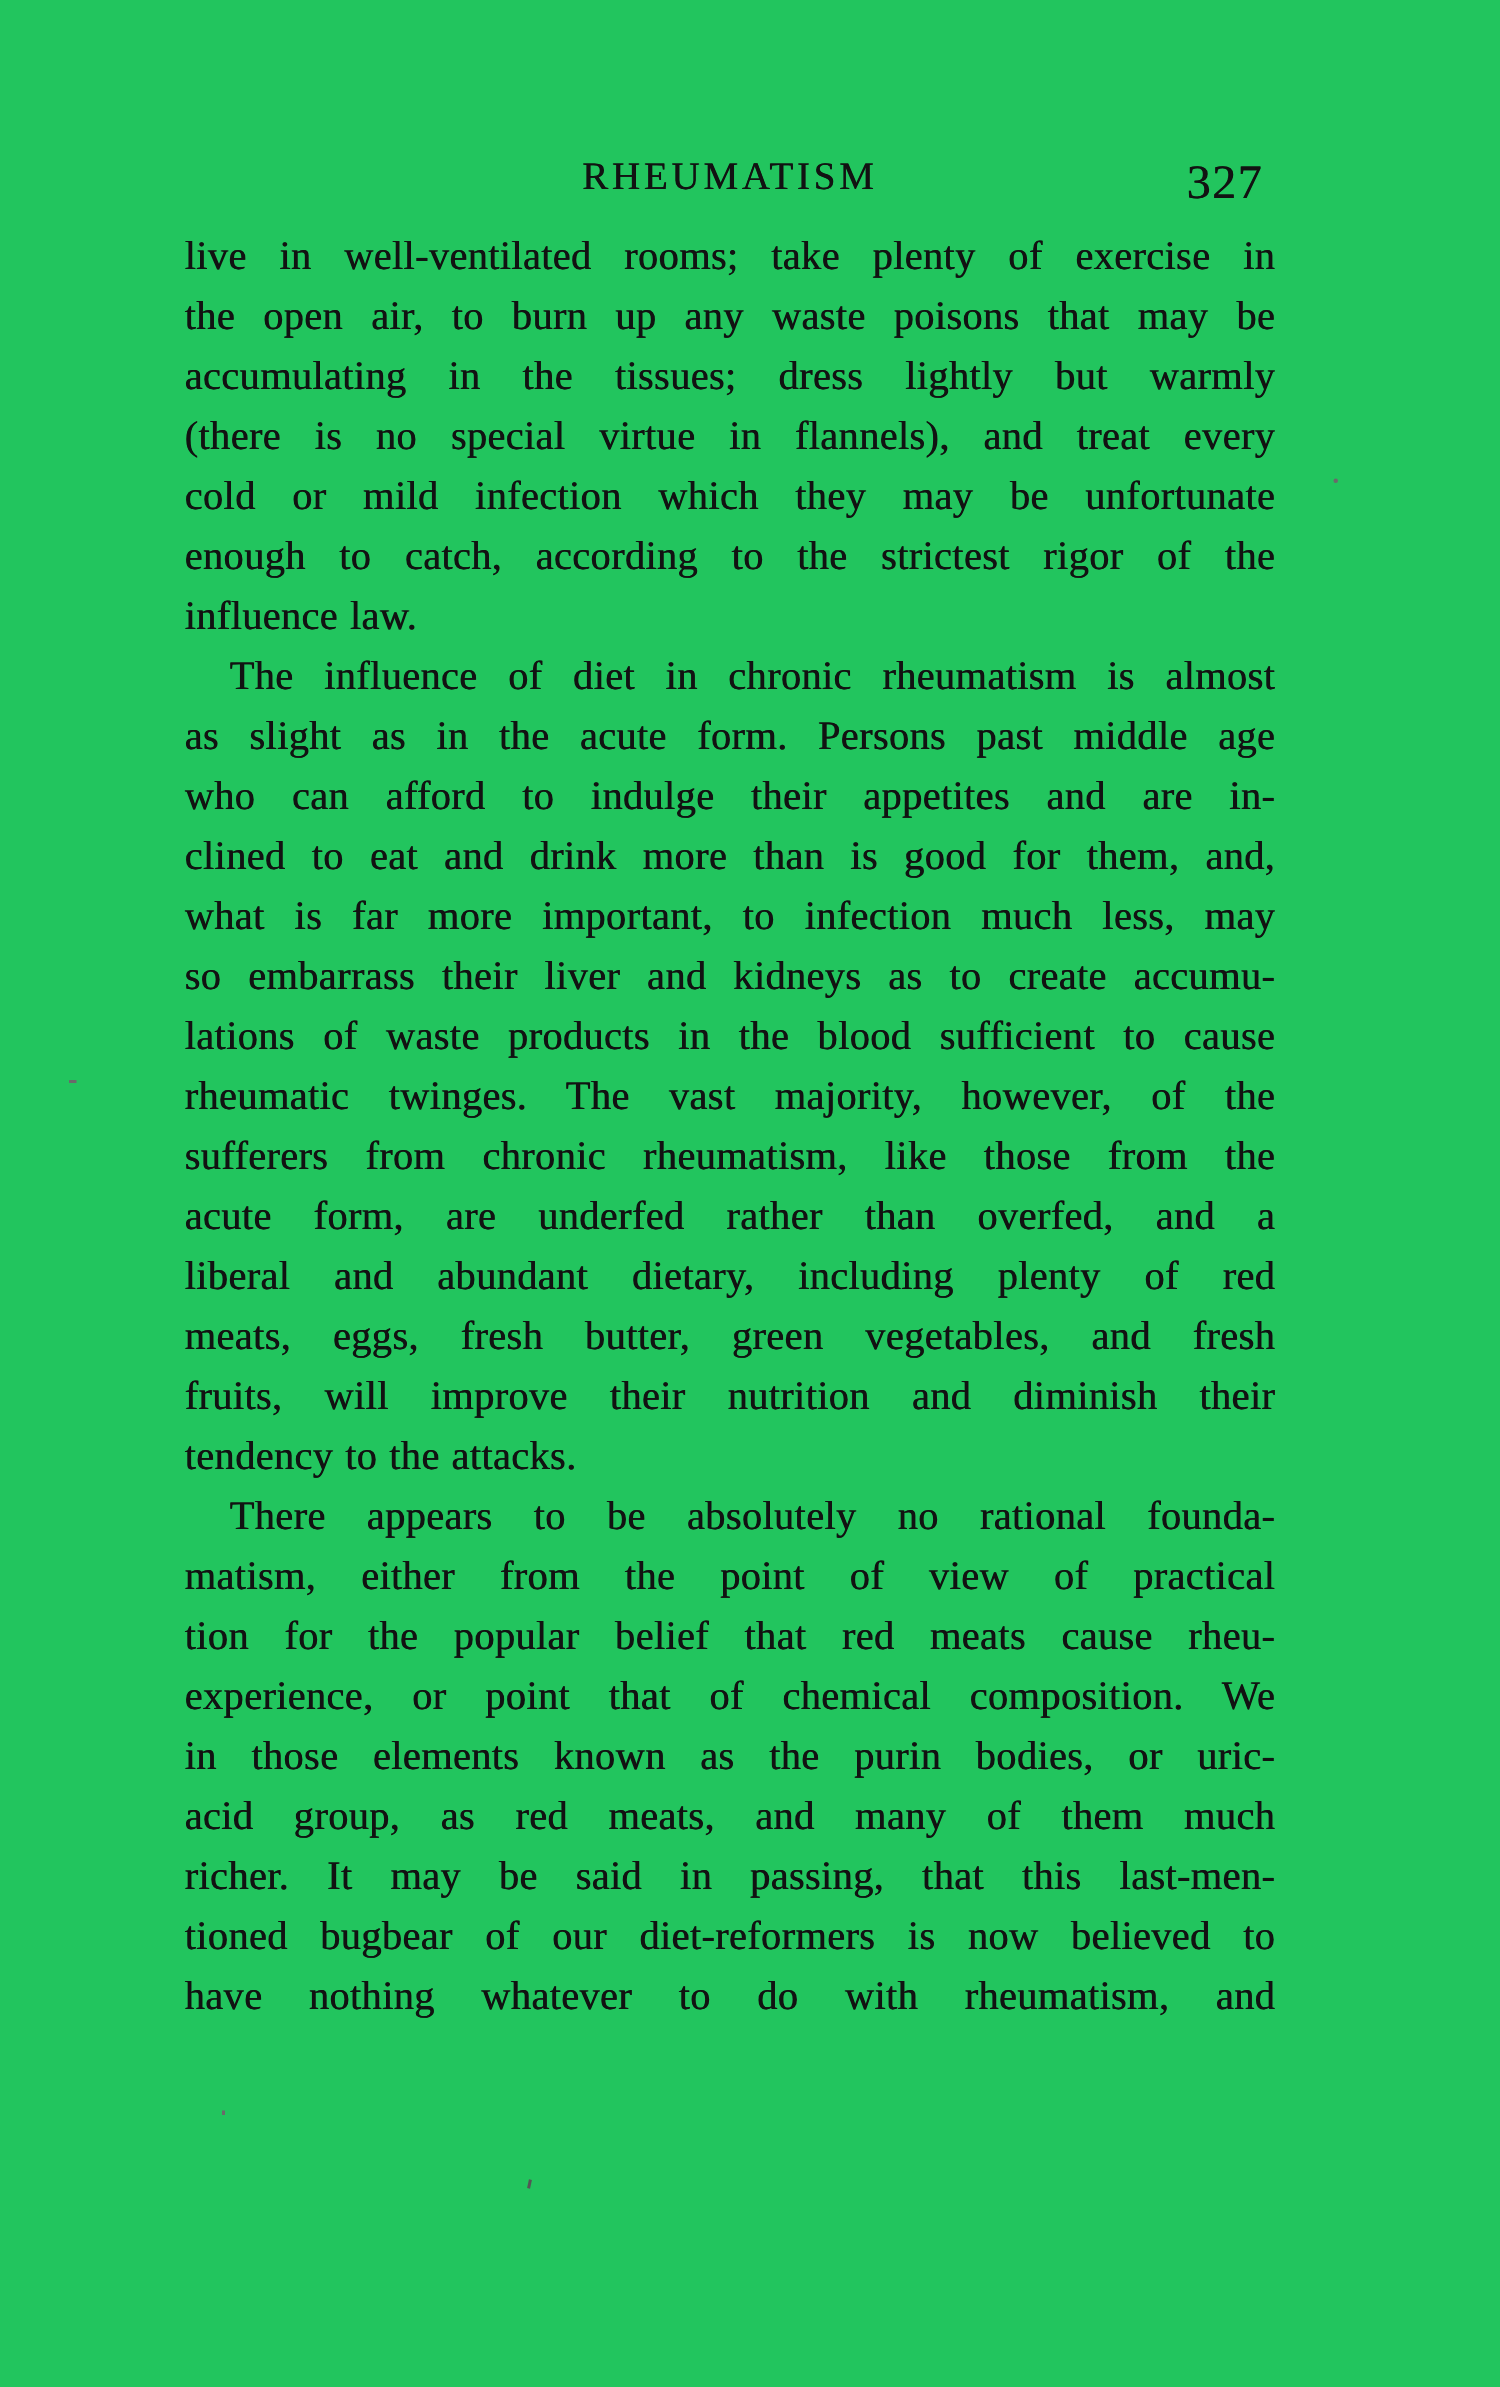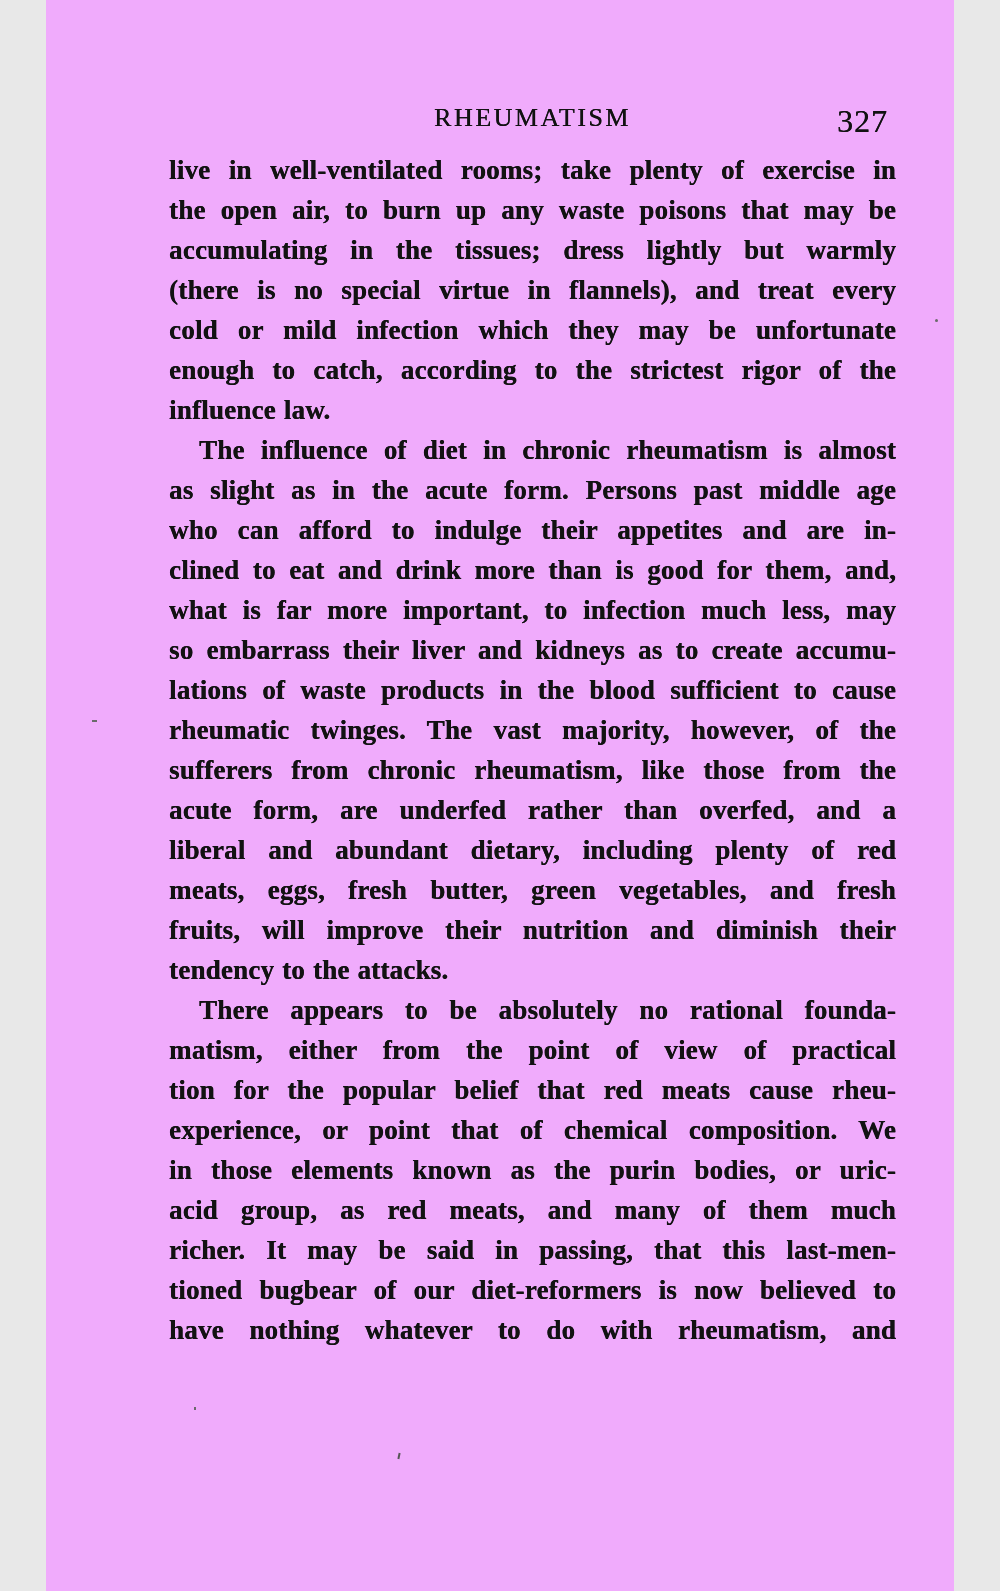--- a/index.html
+++ b/index.html
@@ -1,21 +1,21 @@
 <!DOCTYPE html>
 <html><head>
 <meta charset="utf-8">
 <style>
   html, body { margin: 0; padding: 0; background: #e8e8e8; }
   .page {
     position: relative;
-    width: 908px;
+    width: 1000px;
     height: 1591px;
     margin: 0 auto;
-    background: #f0abfc;
+    background: #22c55e;
     overflow: hidden;
     color: #121212;
     font-family: "Liberation Serif", "DejaVu Serif", serif;
   }
   .running-head {
     position: absolute;
     top: 103px;
     left: 123px;
     width: 727px;
     height: 32px;
@@ -36,21 +36,21 @@
     font-size: 32px;
     letter-spacing: 1px;
     text-shadow: 0.3px 0 0 currentColor;
   }
   .text-column {
     position: absolute;
     top: 150px;
     left: 123px;
     width: 727px;
   }
-  .paragraph { margin: 0; padding: 0; font-weight: bold; }
+  .paragraph { margin: 0; padding: 0; }
   .line {
     height: 40px;
     line-height: 40px;
     font-size: 27px;
     letter-spacing: 0.2px;
     word-spacing: 1px;
     white-space: normal;
     text-align: justify;
     text-align-last: justify;
     text-shadow: 0.35px 0 0 currentColor;

